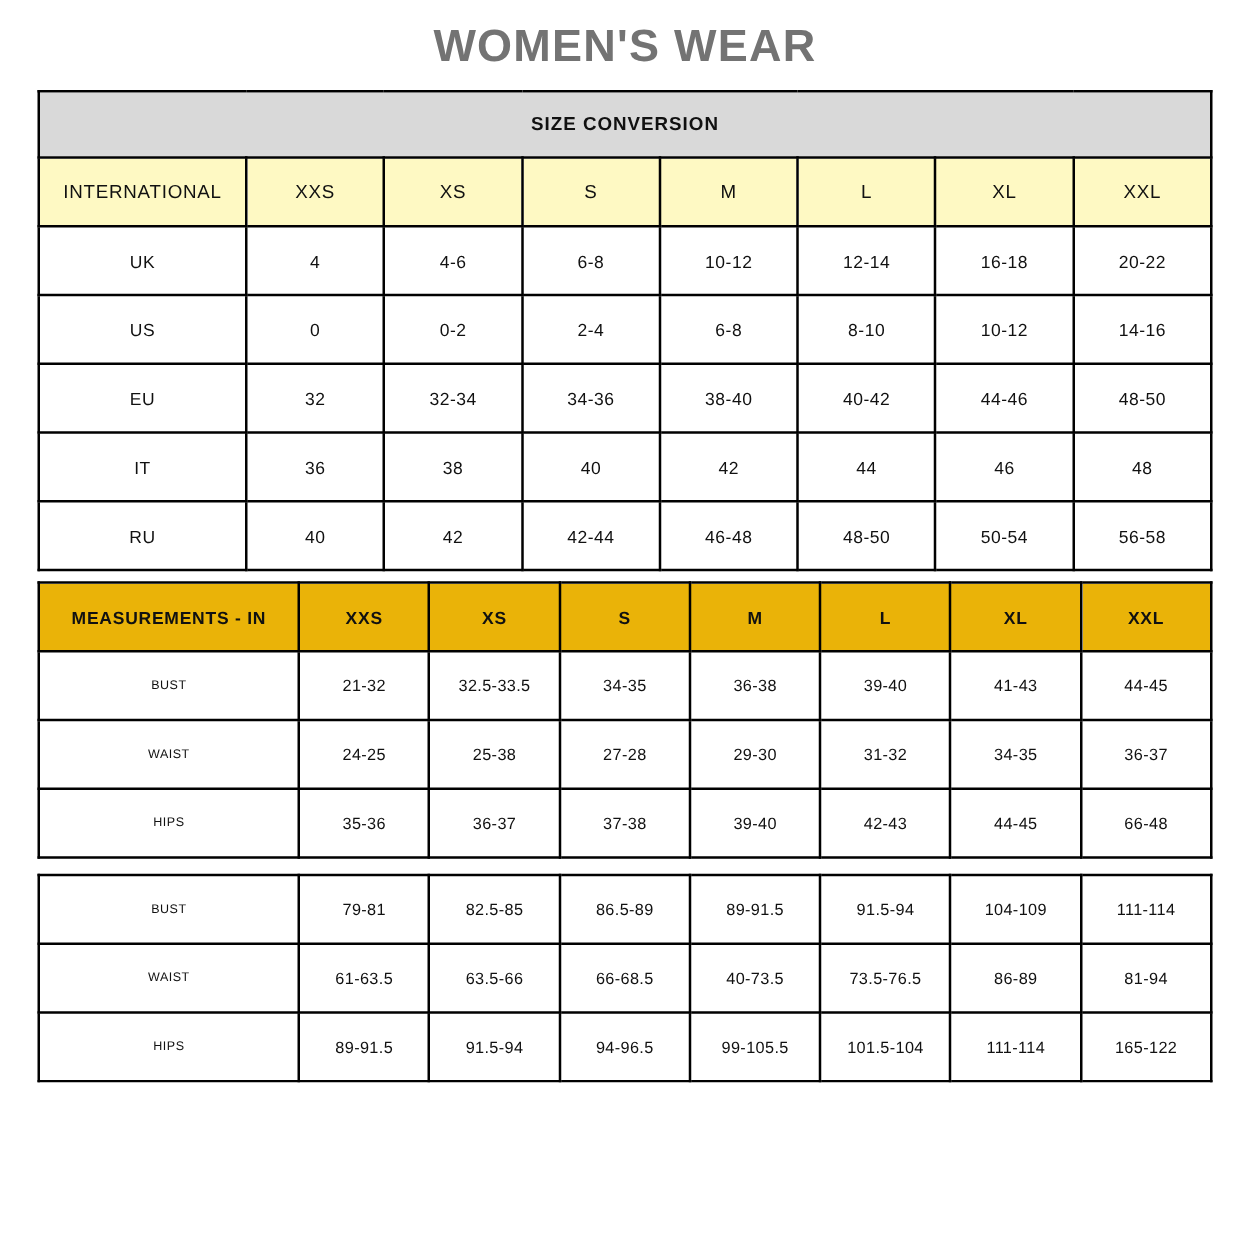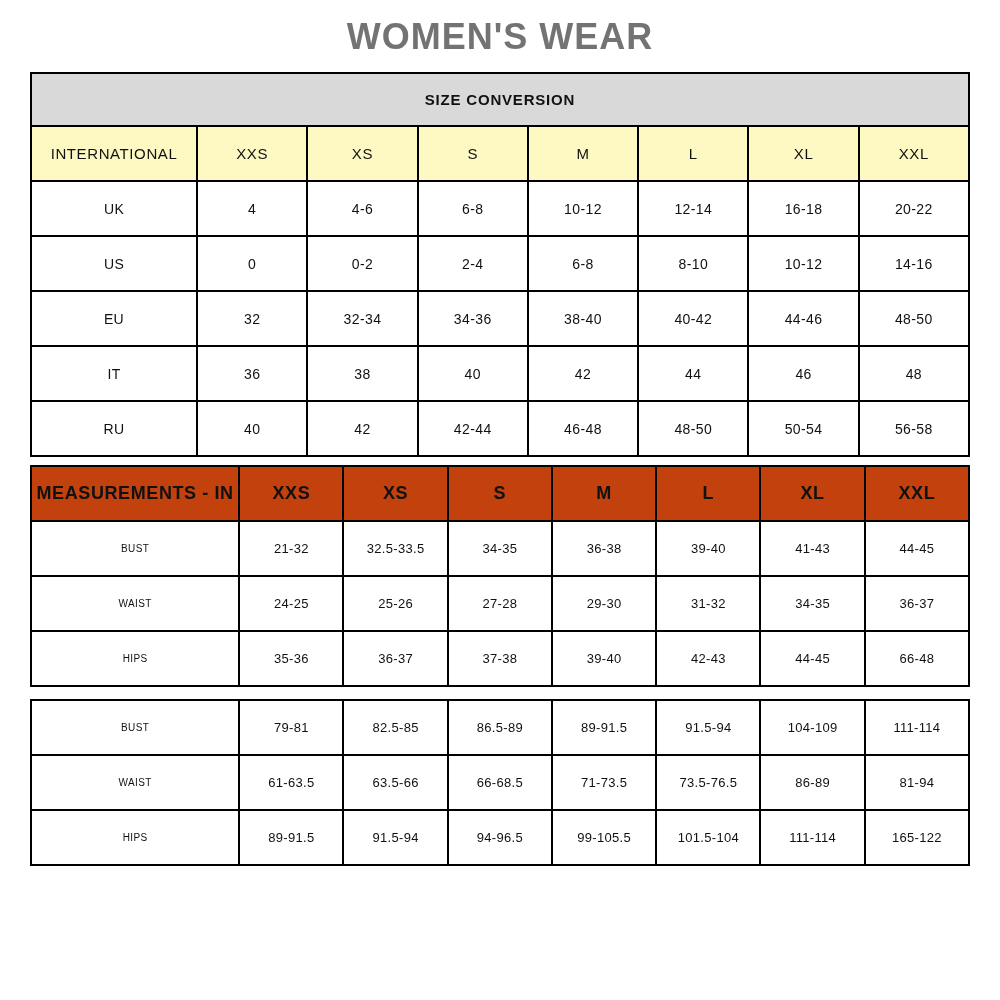--- a/index.html
+++ b/index.html
@@ -55,22 +55,22 @@
   .t0 .col-header th {
     height: 53px;
     background: #fef9c3;
     font-size: 15px;
     font-weight: 500;
     letter-spacing: 0.6px;
   }
   .t1 .col-header th,
   .t2 .col-header th {
     height: 53px;
-    background: #c2410c;
-    font-size: 18px;
+    background: #eab308;
+    font-size: 14px;
     font-weight: 700;
     letter-spacing: 0.6px;
   }
 
   
   table.size-table td,
   table.size-table th.row-label {
     height: 53px;
   }
   .t0 td, .t0 th.row-label {
@@ -200,21 +200,21 @@
             <td>32.5-33.5</td>
             <td>34-35</td>
             <td>36-38</td>
             <td>39-40</td>
             <td>41-43</td>
             <td>44-45</td>
           </tr>
           <tr>
             <th class="row-label">WAIST</th>
             <td>24-25</td>
-            <td>25-26</td>
+            <td>25-38</td>
             <td>27-28</td>
             <td>29-30</td>
             <td>31-32</td>
             <td>34-35</td>
             <td>36-37</td>
           </tr>
           <tr>
             <th class="row-label">HIPS</th>
             <td>35-36</td>
             <td>36-37</td>
@@ -246,21 +246,21 @@
             <td>89-91.5</td>
             <td>91.5-94</td>
             <td>104-109</td>
             <td>111-114</td>
           </tr>
           <tr>
             <th class="row-label">WAIST</th>
             <td>61-63.5</td>
             <td>63.5-66</td>
             <td>66-68.5</td>
-            <td>71-73.5</td>
+            <td>40-73.5</td>
             <td>73.5-76.5</td>
             <td>86-89</td>
             <td>81-94</td>
           </tr>
           <tr>
             <th class="row-label">HIPS</th>
             <td>89-91.5</td>
             <td>91.5-94</td>
             <td>94-96.5</td>
             <td>99-105.5</td>

